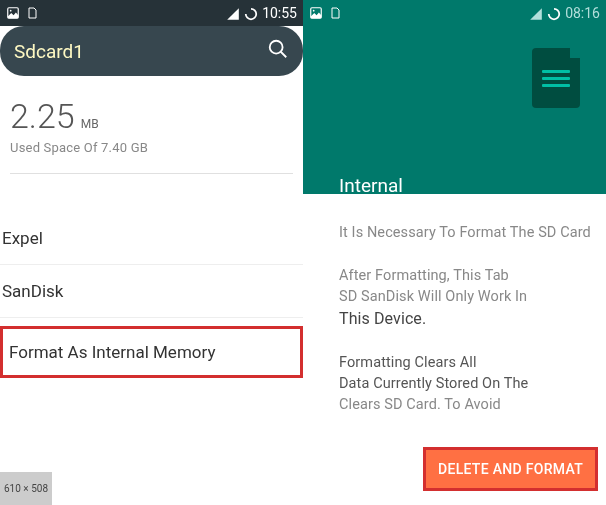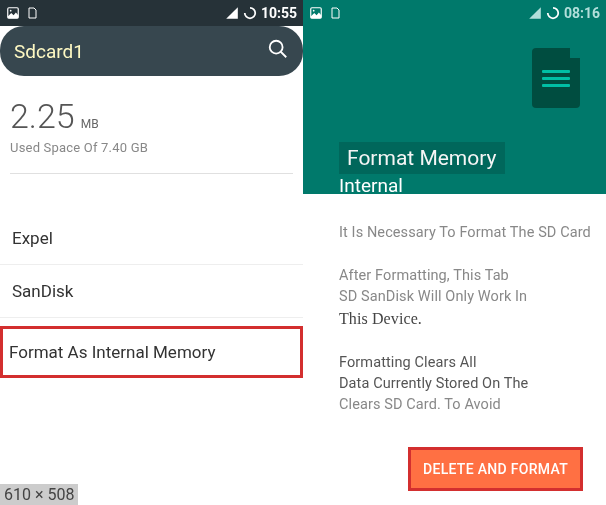--- a/index.html
+++ b/index.html
@@ -4,55 +4,55 @@
   <style>
     * { margin: 0; padding: 0; box-sizing: border-box; font-family: Roboto, Arial, sans-serif; }
     body { width: 606px; height: 505px; background: #fff; position: relative; overflow: hidden; }
     .container { display: flex; width: 606px; height: 505px; }
     .screen { position: relative; overflow: hidden; }
     .screen-left { width: 303px; background: #fff; }
     .screen-right { width: 303px; background: #fff; }
 
     .status-bar { height: 26px; background: #263238; color: #fff; display: flex; align-items: center; padding: 0 6px; font-size: 14px; }
     .status-left { display: flex; gap: 6px; align-items: center; }
-    .status-right { margin-left: auto; display: flex; gap: 4px; align-items: center; font-weight: 700; }
+    .status-right { margin-left: auto; display: flex; gap: 4px; align-items: flex-end; font-weight: 400; }
     .status-icon { display: inline-flex; }
 
     .header-dark { background: #37474f; height: 50px; display: flex; align-items: center; padding: 0 14px; color: #fef9c3; font-size: 19px; border-radius: 24px; }
     .header-dark .search { margin-left: auto; }
 
     .content-left { padding: 20px 10px 0 10px; }
     .size-val { font-size: 34px; font-weight: 300; color: #555; display: inline; }
     .size-unit { font-size: 12px; color: #666; margin-left: 2px; }
     .used-space { color: #888; font-size: 13px; margin-top: 4px; letter-spacing: 0.2px; }
     .divider { height: 1px; background: #e0e0e0; margin: 18px 0 0 0; }
     .big-gap { height: 38px; }
 
-    .menu-item { padding: 16px 12px; font-size: 17px; color: #333; border-bottom: 1px solid #eee; }
+    .menu-item { padding: 16px 2px; font-size: 17px; color: #333; border-bottom: 1px solid #eee; }
     .menu-item:first-of-type { border-top: 1px solid #eee; }
     .highlight-box { border: 3px solid #d32f2f; padding: 13px 6px; margin-top: 8px; font-size: 17px; color: #333; }
 
     .header-teal { background: #00796b; height: 194px; position: relative; padding: 0; color: #fff; }
     .sd-icon-wrap { position: absolute; right: 26px; top: 48px; }
     .sd-card-shape { width: 48px; height: 60px; background: #004d40; border-radius: 4px; position: relative; }
     .sd-card-shape::before { content: ''; position: absolute; top: 0; right: 0; width: 10px; height: 10px; background: #00796b; }
     .sd-lines { position: absolute; top: 22px; left: 10px; right: 10px; }
     .sd-lines div { height: 3px; background: #00bfa5; margin-bottom: 4px; border-radius: 1px; }
 
     .teal-title { position: absolute; left: 36px; top: 142px; background: rgba(0,0,0,0.15); padding: 4px 8px; font-size: 21px; font-weight: 400; color: #f5f5f5; }
     .teal-sub { position: absolute; left: 36px; top: 174px; font-size: 19px; color: #fff; }
 
     .content-right { padding: 28px 14px 0 36px; }
     .para { font-size: 14.5px; color: #555; line-height: 1.45; margin-bottom: 22px; letter-spacing: 0.1px; }
     .para .light { color: #888; }
-    .para .strong { font-size: 16px; color: #444; font-family: Liberation Serif, serif; }
+    .para .strong { font-size: 16px; color: #444; }
 
-    .action-btn { position: absolute; bottom: 14px; right: 23px; background: #ff7043; border: 3px solid #d32f2f; color: #fff; padding: 11px 12px; font-size: 14px; font-weight: 500; letter-spacing: 0.3px; cursor: pointer; }
+    .action-btn { position: absolute; bottom: 14px; right: 8px; background: #ff7043; border: 3px solid #d32f2f; color: #fff; padding: 11px 12px; font-size: 14px; font-weight: 500; letter-spacing: 0.3px; cursor: pointer; }
 
-    .dim-label { position: absolute; bottom: 0; left: 0; background: #ccc; color: #444; font-size: 16px; padding: 1px 4px; text-align: right; }
+    .dim-label { position: absolute; bottom: 0; left: 0; background: #ccc; color: #444; font-size: 10px; padding: 11px 4px; text-align: right; }
   </style>
 </head>
 <body>
 
 <div class="container">
 
   <div class="screen screen-left">
     <div class="status-bar">
       <span class="status-left">
         <span class="status-icon">
@@ -142,21 +142,20 @@
 
       <div class="sd-icon-wrap">
         <div class="sd-card-shape">
           <div class="sd-lines">
               <div></div>
               <div></div>
               <div></div>
             </div>
         </div>
       </div>
-      <div class="teal-title">Format Memory</div>
       <div class="teal-sub">Internal</div>
     </div>
 
     <div class="content-right">
       <div class="para">
         <span class="light">It Is Necessary To Format The SD Card</span><br>
       </div>
       <div class="para">
         <span class="light">After Formatting, This Tab</span><br>
         <span class="light">SD SanDisk Will Only Work In</span><br>

